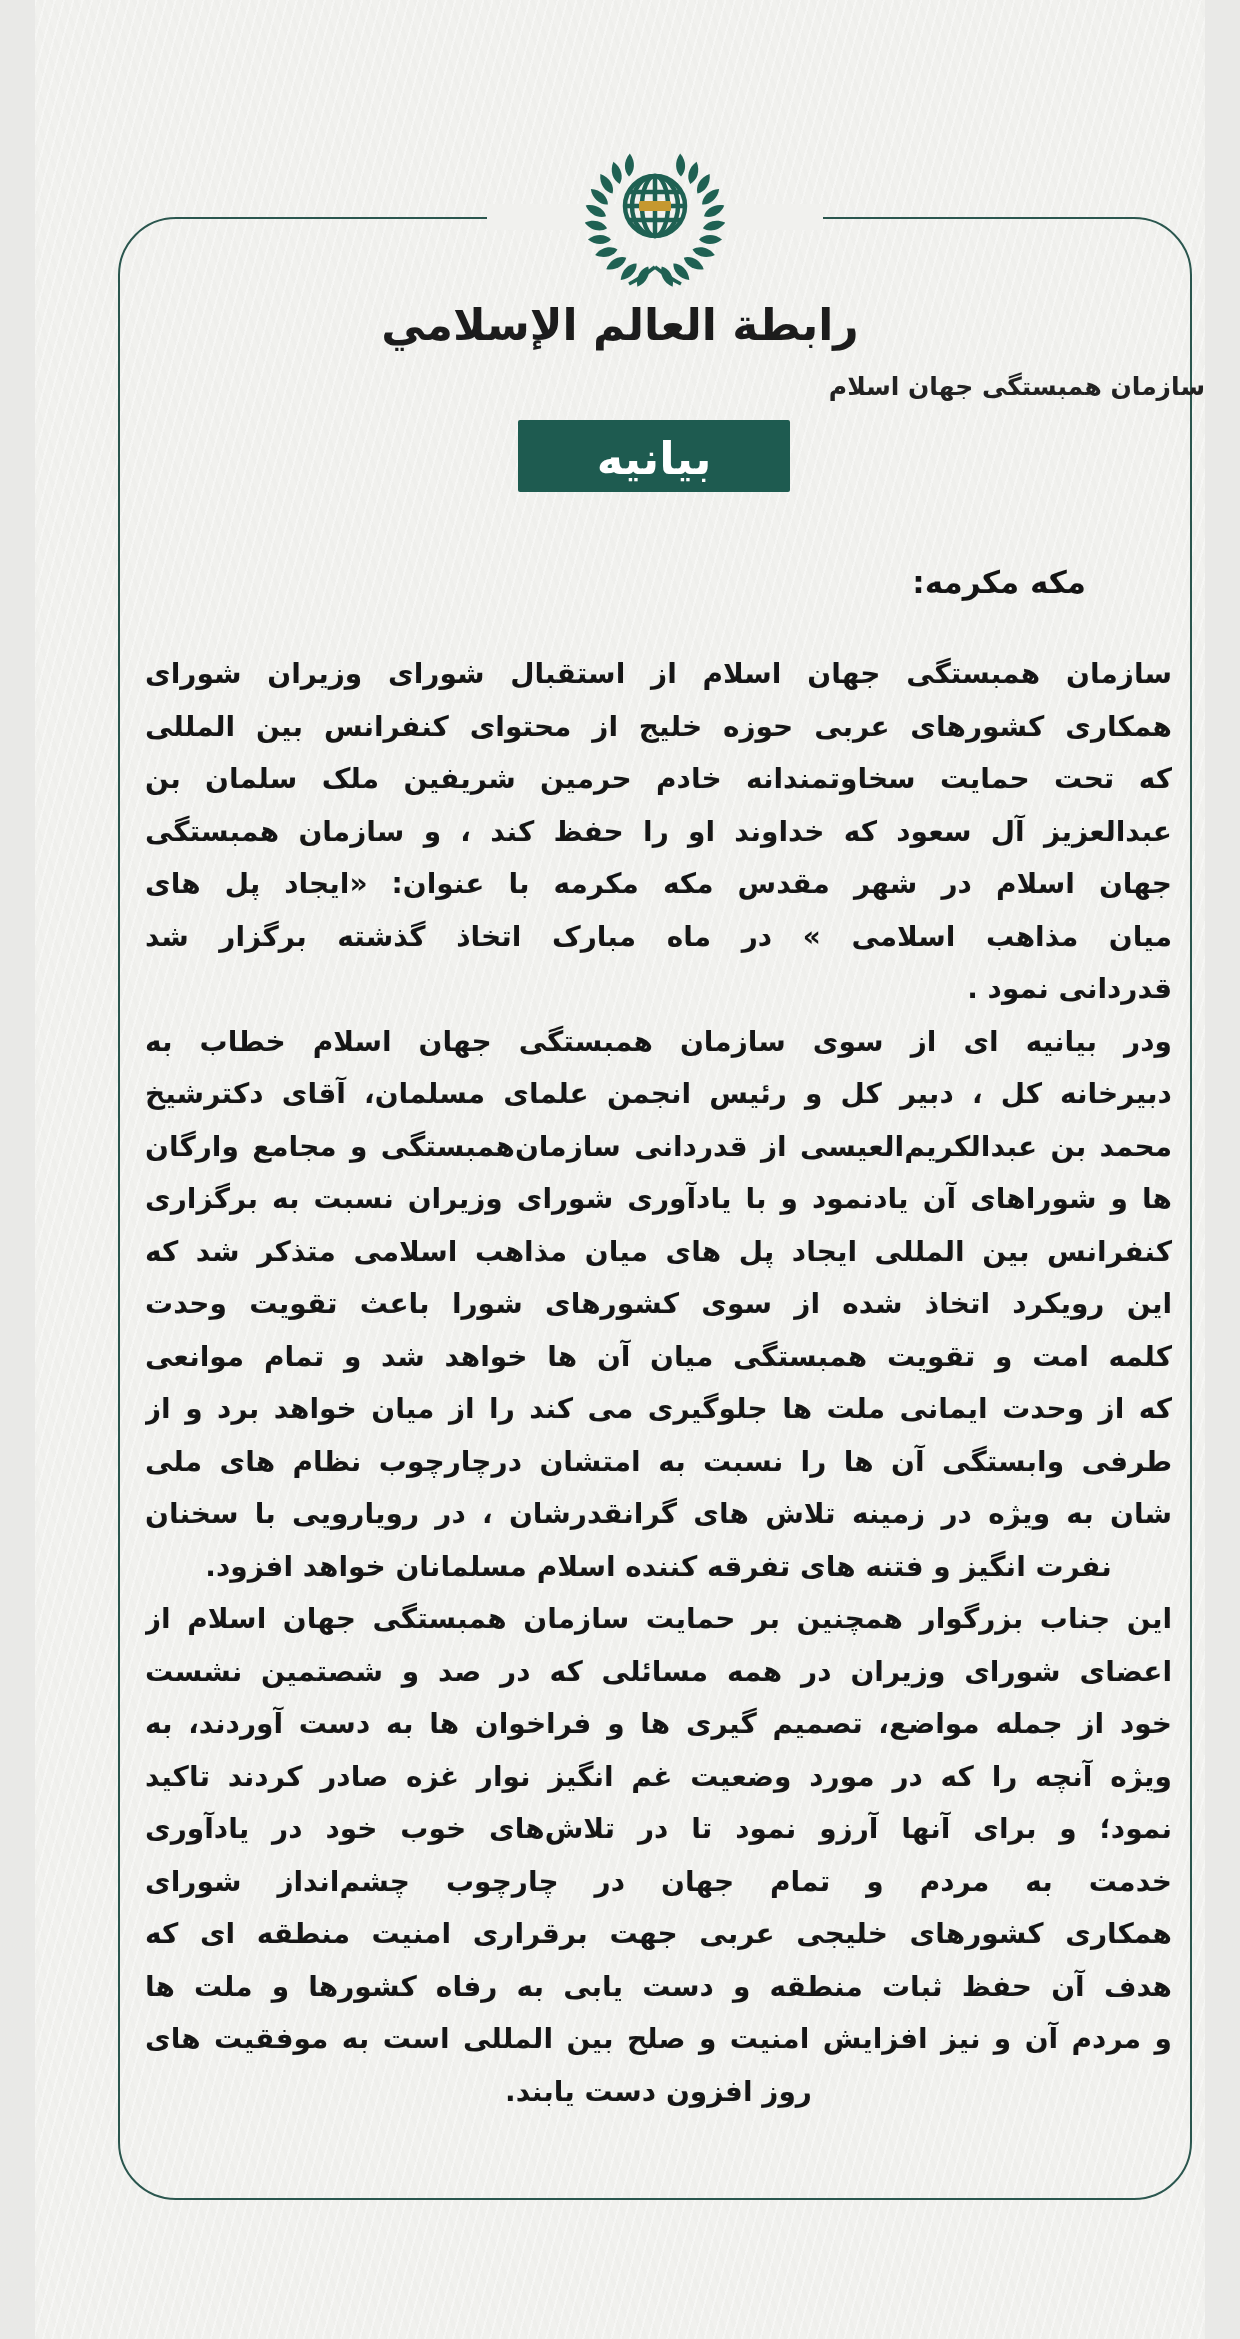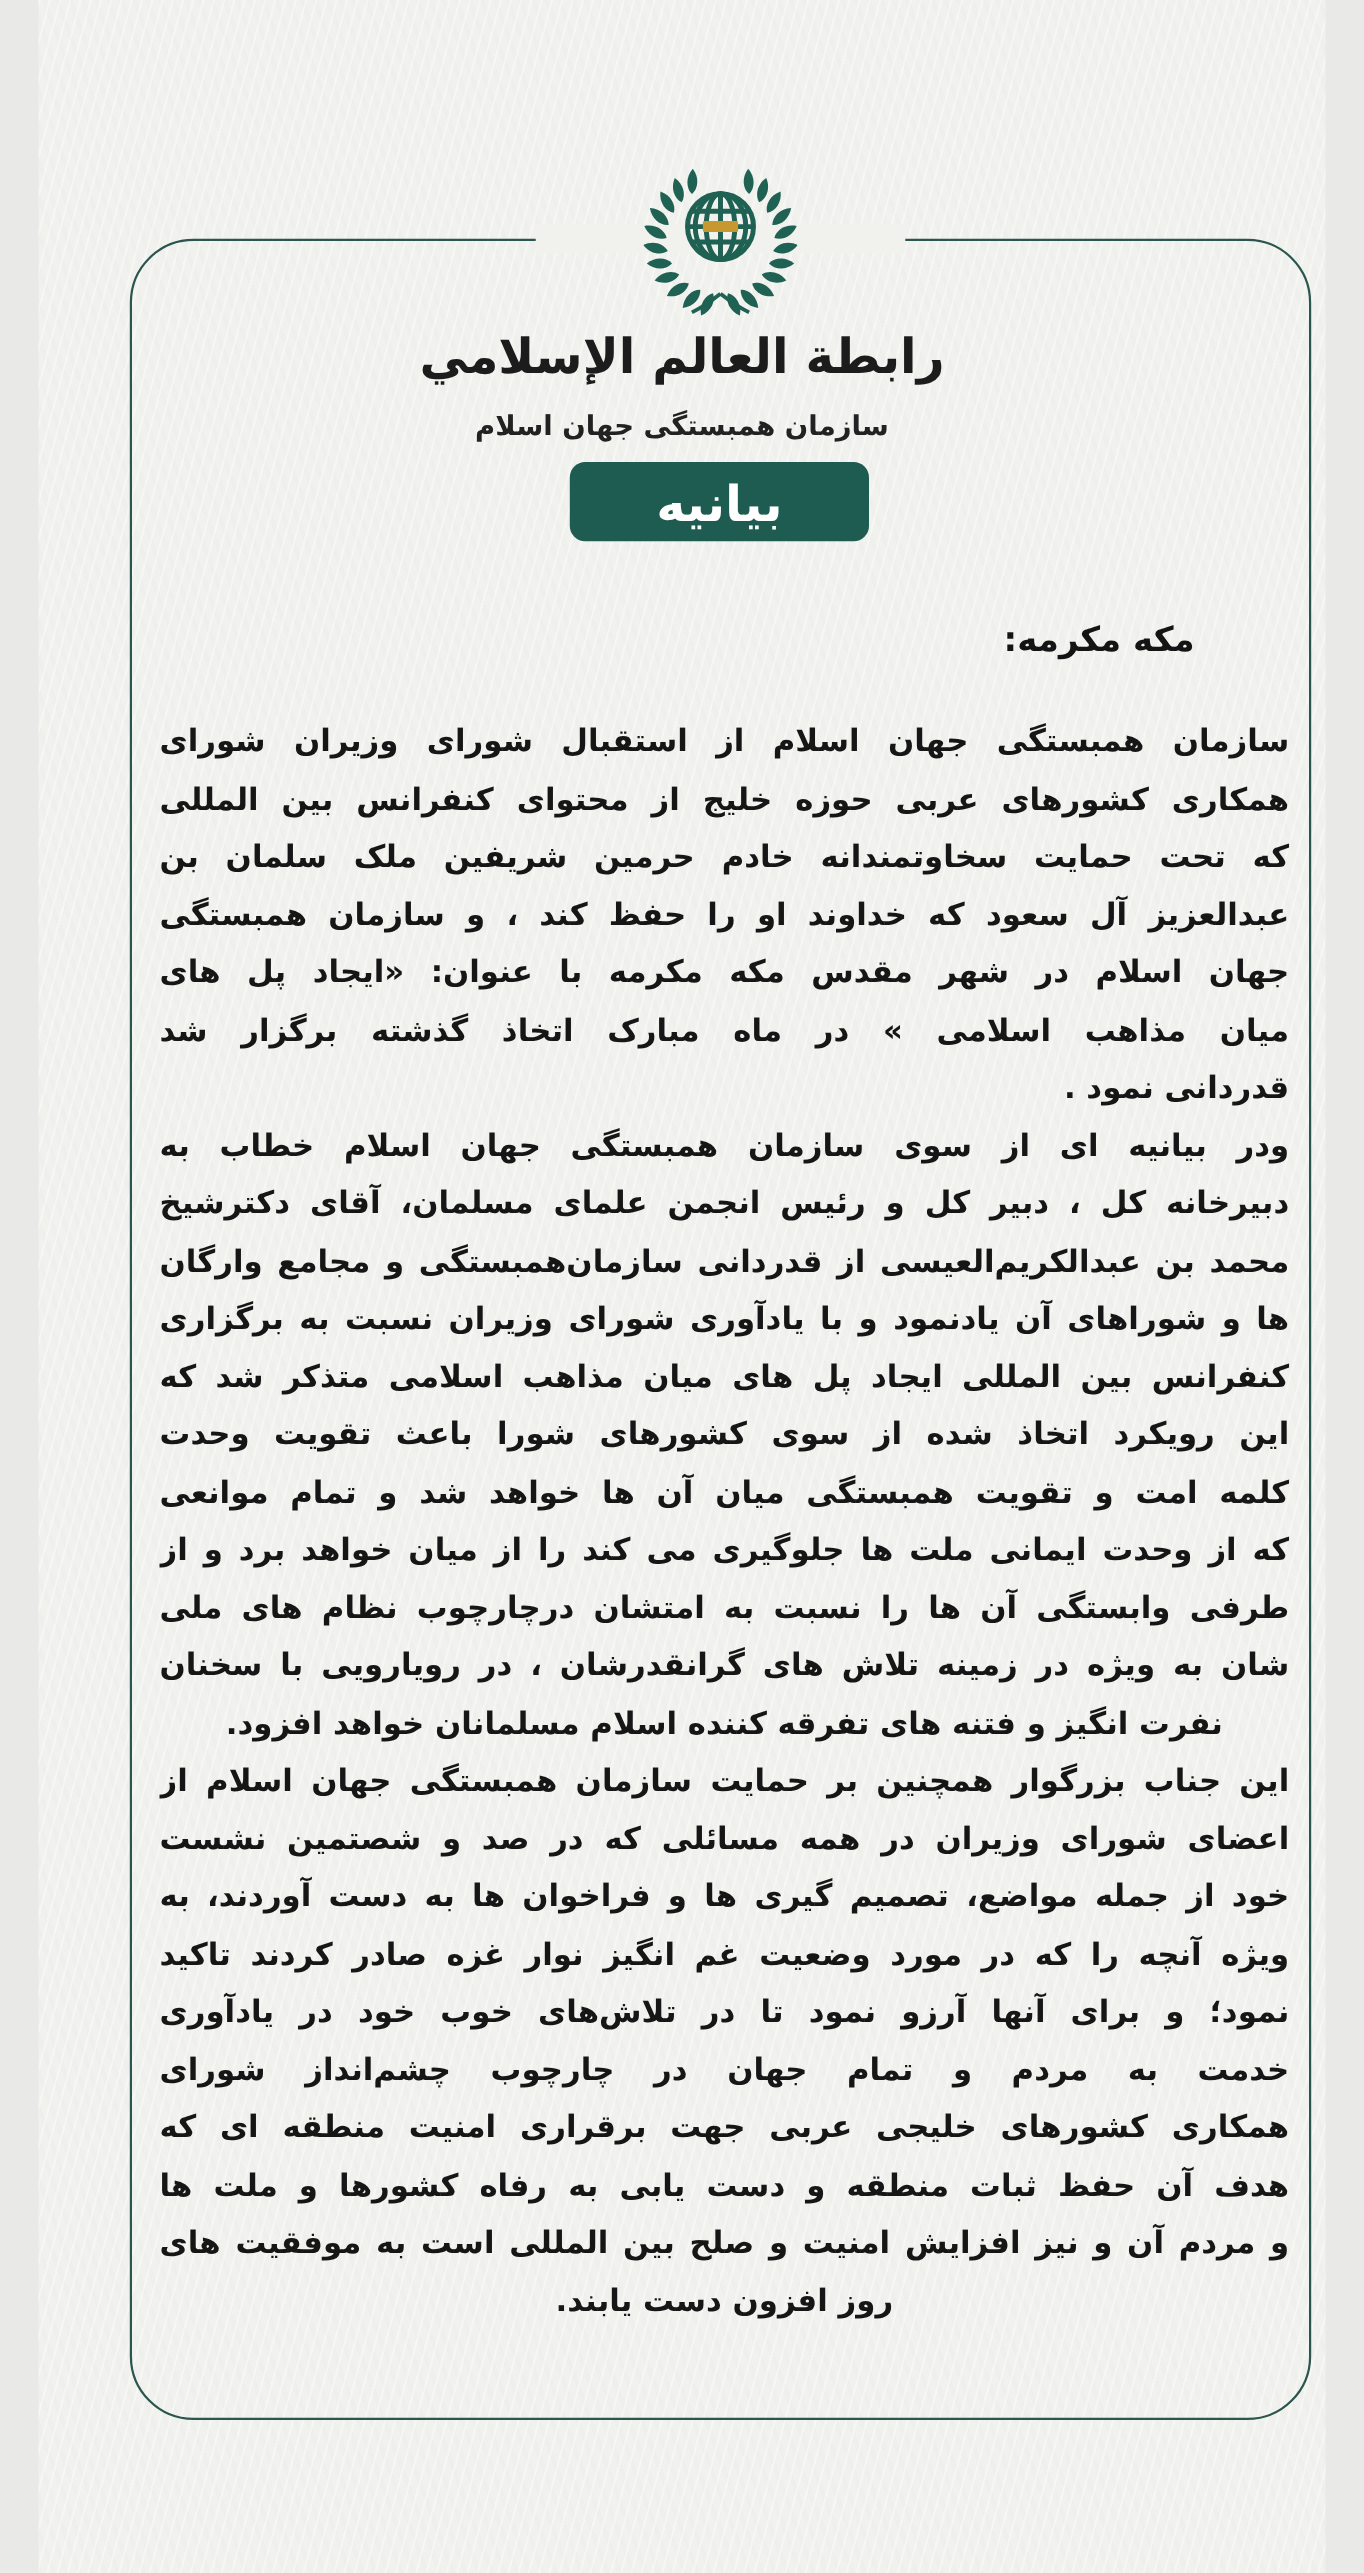--- a/index.html
+++ b/index.html
@@ -44,32 +44,32 @@
     left:0; right:0; top:294px;
     text-align:center;
     font-size:44px;
     font-weight:bold;
     color:#1c1c1c;
     line-height:1.4;
   }
   .org-name{
     position:absolute;
     left:0; right:0; top:372px;
-    text-align:center;
+    text-align:right;
     font-size:25px;
     font-weight:700;
     color:#222;
     letter-spacing:1px;
   }
   .banner{
     position:absolute;
     left:483px; top:420px;
     width:272px; height:72px;
     background:#1e5b50;
-    border-radius:14px;
+    border-radius:2px;
     display:flex;
     align-items:center;
     justify-content:center;
   }
   .banner-label{
     color:#ffffff;
     font-size:45px;
     font-weight:bold;
     line-height:1;
     padding-top:4px;

